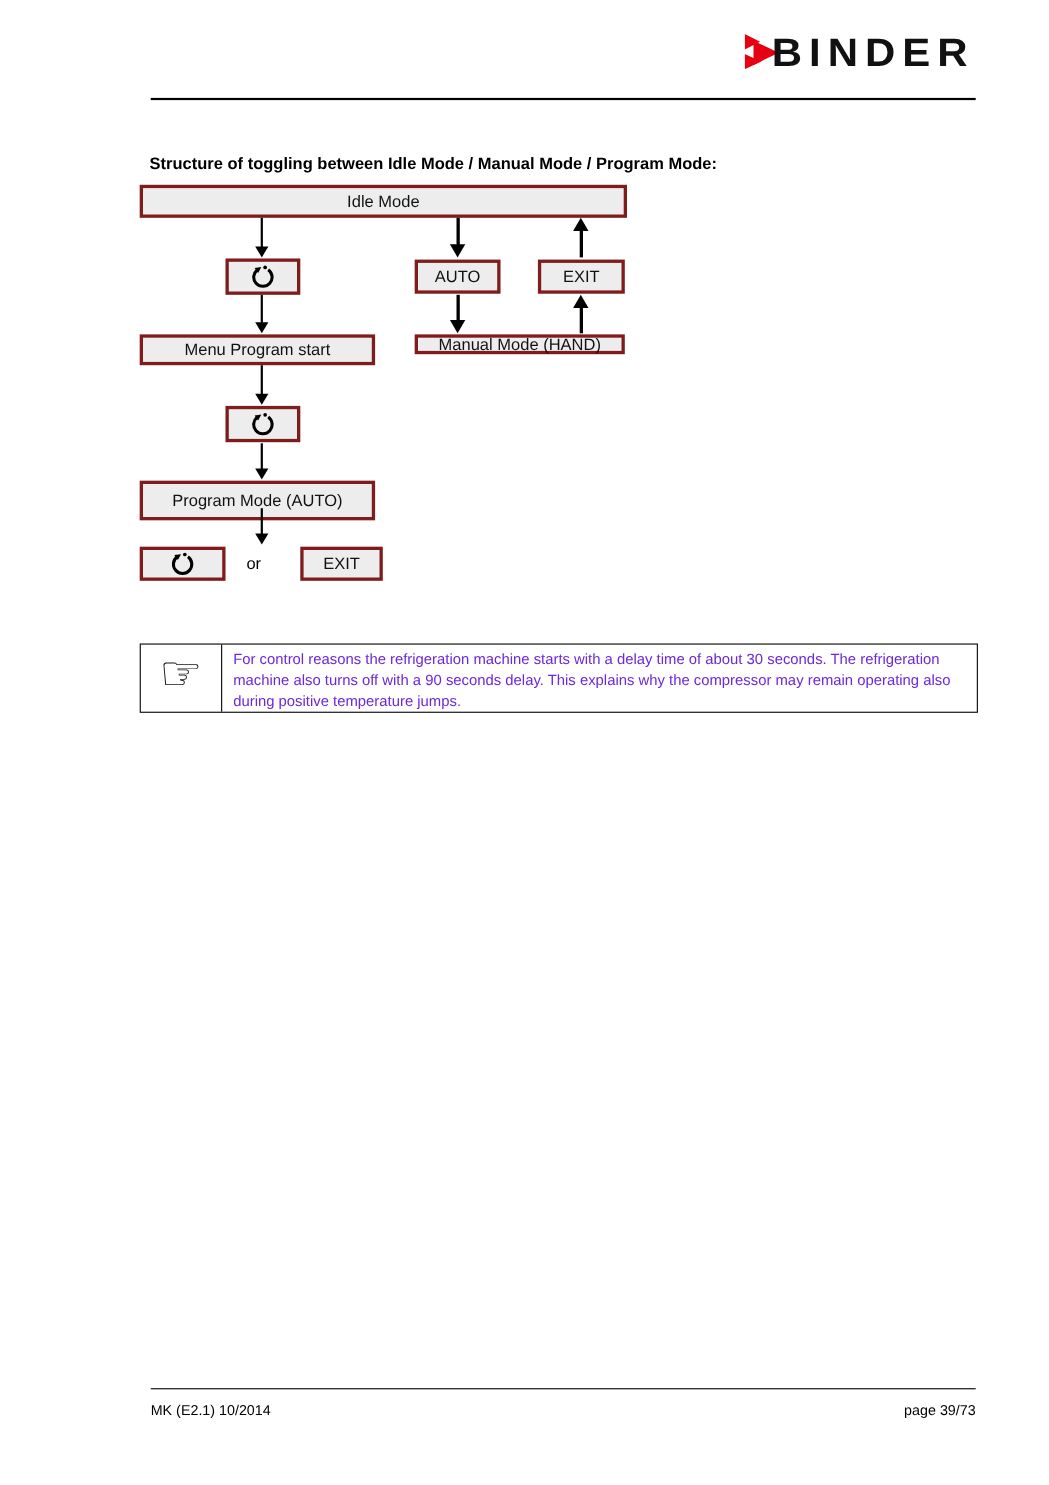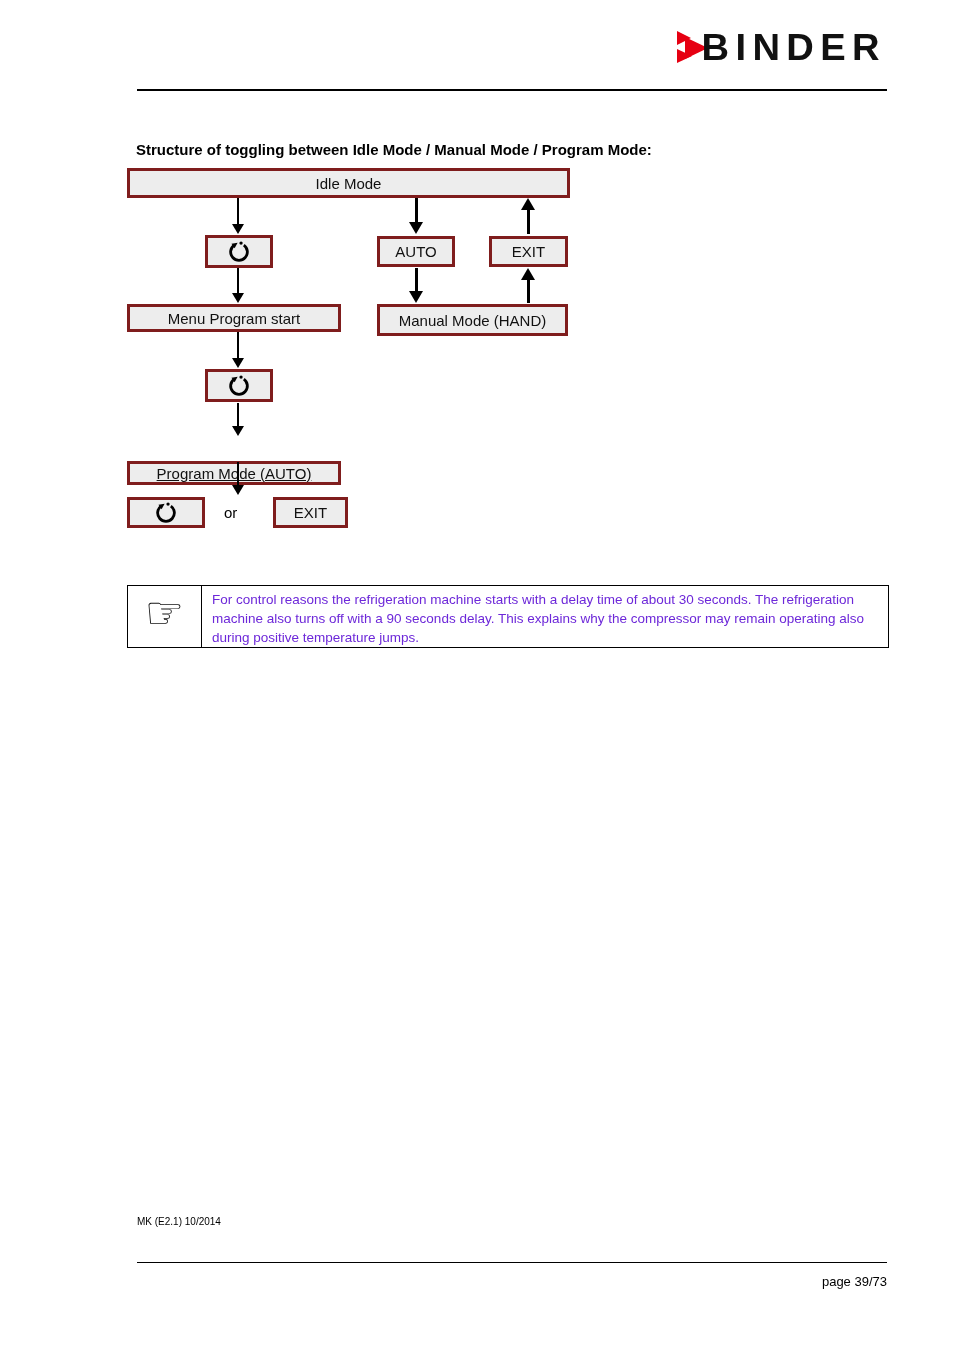--- a/index.html
+++ b/index.html
@@ -60,21 +60,21 @@
   .note-icon-cell {
     width:73px; flex:0 0 73px; border-right:1px solid #000;
     display:flex; align-items:flex-start; justify-content:center;
   }
   .hand-glyph { font-family:"DejaVu Sans",sans-serif; font-size:44px; line-height:54px; color:#111; }
   .note-text-cell {
     flex:1; padding:5px 10px 5px 10px; font-size:13.5px; line-height:1.4; color:#6d28d9;
   }
 
   
-  .footer-left  { position:absolute; left:137px; top:1216px; font-size:10px; }
+  .footer-left  { position:absolute; left:137px; top:1274px; font-size:13px; }
   .footer-right { position:absolute; right:67px; top:1274px; font-size:13px; }
 </style>
 </head>
 <body>
 
 <div class="page">
 
   <div class="logo">
     <svg width="34" height="34" viewBox="0 0 34 34">
       <polygon points="0,0 0,14 14,7" fill="#e60012"></polygon>
@@ -122,41 +122,41 @@
     <div class="arrow down thick" style="left:409px; top:268px; height:35px;">
         <span class="shaft"></span>
         <span class="head"></span>
       </div>
     <div class="arrow up thick" style="left:521px; top:268px; height:35px;">
         <span class="shaft"></span>
         <span class="head"></span>
       </div>
 
     <div class="fbox" style="left:127px; top:304px; width:214px; height:28px;">Menu Program start</div>
-    <div class="fbox" style="left:377px; top:304px; width:191px; height:32px;">Manual Mode (HAND)</div>
+    <div class="fbox" style="left:377px; top:304px; width:191px; height:18px;">Manual Mode (HAND)</div>
 
     <div class="arrow down thin" style="left:232px; top:332px; height:36px;">
         <span class="shaft"></span>
         <span class="head"></span>
       </div>
 
     <div class="fbox" style="left:205px; top:369px; width:68px; height:33px;">
       <svg width="26" height="26" viewBox="-14 -14 28 28">
         <path d="M 5.2 -7.4 A 9 9 0 1 1 -5.2 -7.4" fill="none" stroke="#000" stroke-width="3"></path>
         <polygon points="-1.5,-9.9 -4.7,-4.1 -8.1,-9.0" fill="#000"></polygon>
         <circle cx="2.2" cy="-9.6" r="1.8" fill="#000"></circle>
       </svg>
     </div>
 
     <div class="arrow down thin" style="left:232px; top:403px; height:33px;">
         <span class="shaft"></span>
         <span class="head"></span>
       </div>
 
-    <div class="fbox" style="left:127px; top:461px; width:214px; height:24px;text-decoration:underline;">Program Mode (AUTO)</div>
+    <div class="fbox" style="left:127px; top:437px; width:214px; height:36px;">Program Mode (AUTO)</div>
 
     <div class="arrow down thin" style="left:232px; top:462px; height:33px;">
         <span class="shaft"></span>
         <span class="head"></span>
       </div>
 
     <div class="fbox" style="left:127px; top:497px; width:78px; height:31px;">
       <svg width="26" height="26" viewBox="-14 -14 28 28">
         <path d="M 5.2 -7.4 A 9 9 0 1 1 -5.2 -7.4" fill="none" stroke="#000" stroke-width="3"></path>
         <polygon points="-1.5,-9.9 -4.7,-4.1 -8.1,-9.0" fill="#000"></polygon>

